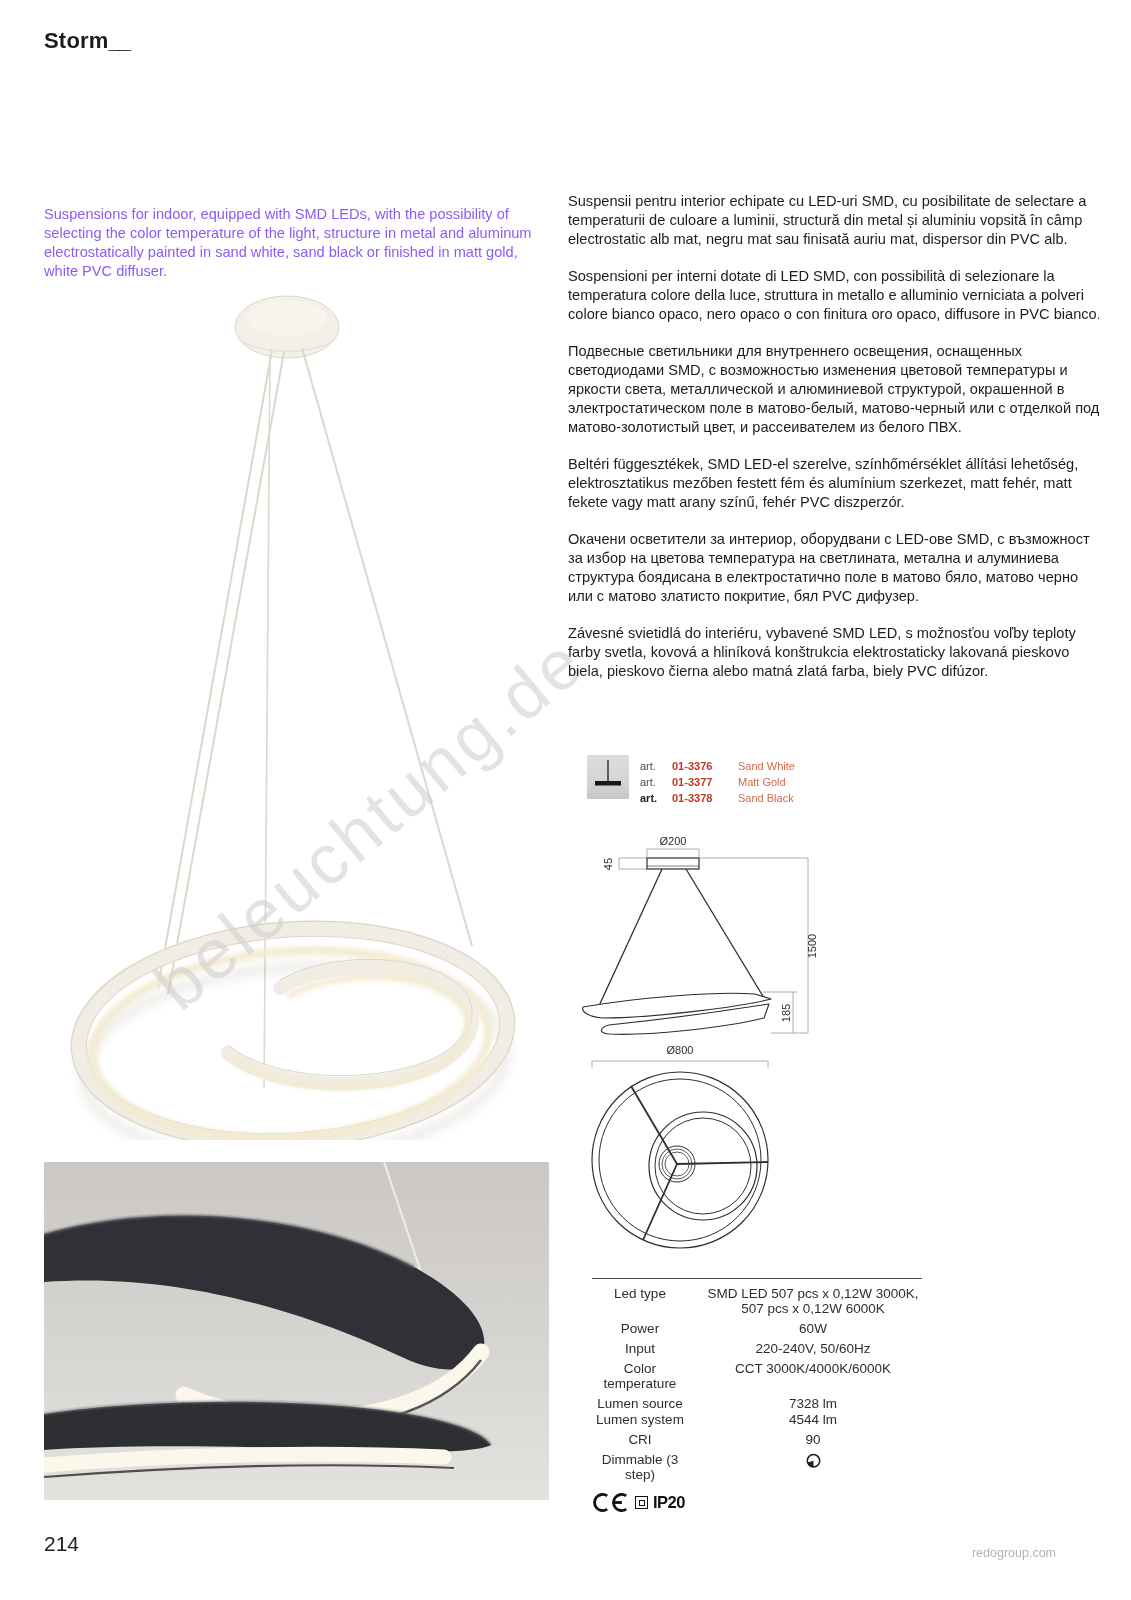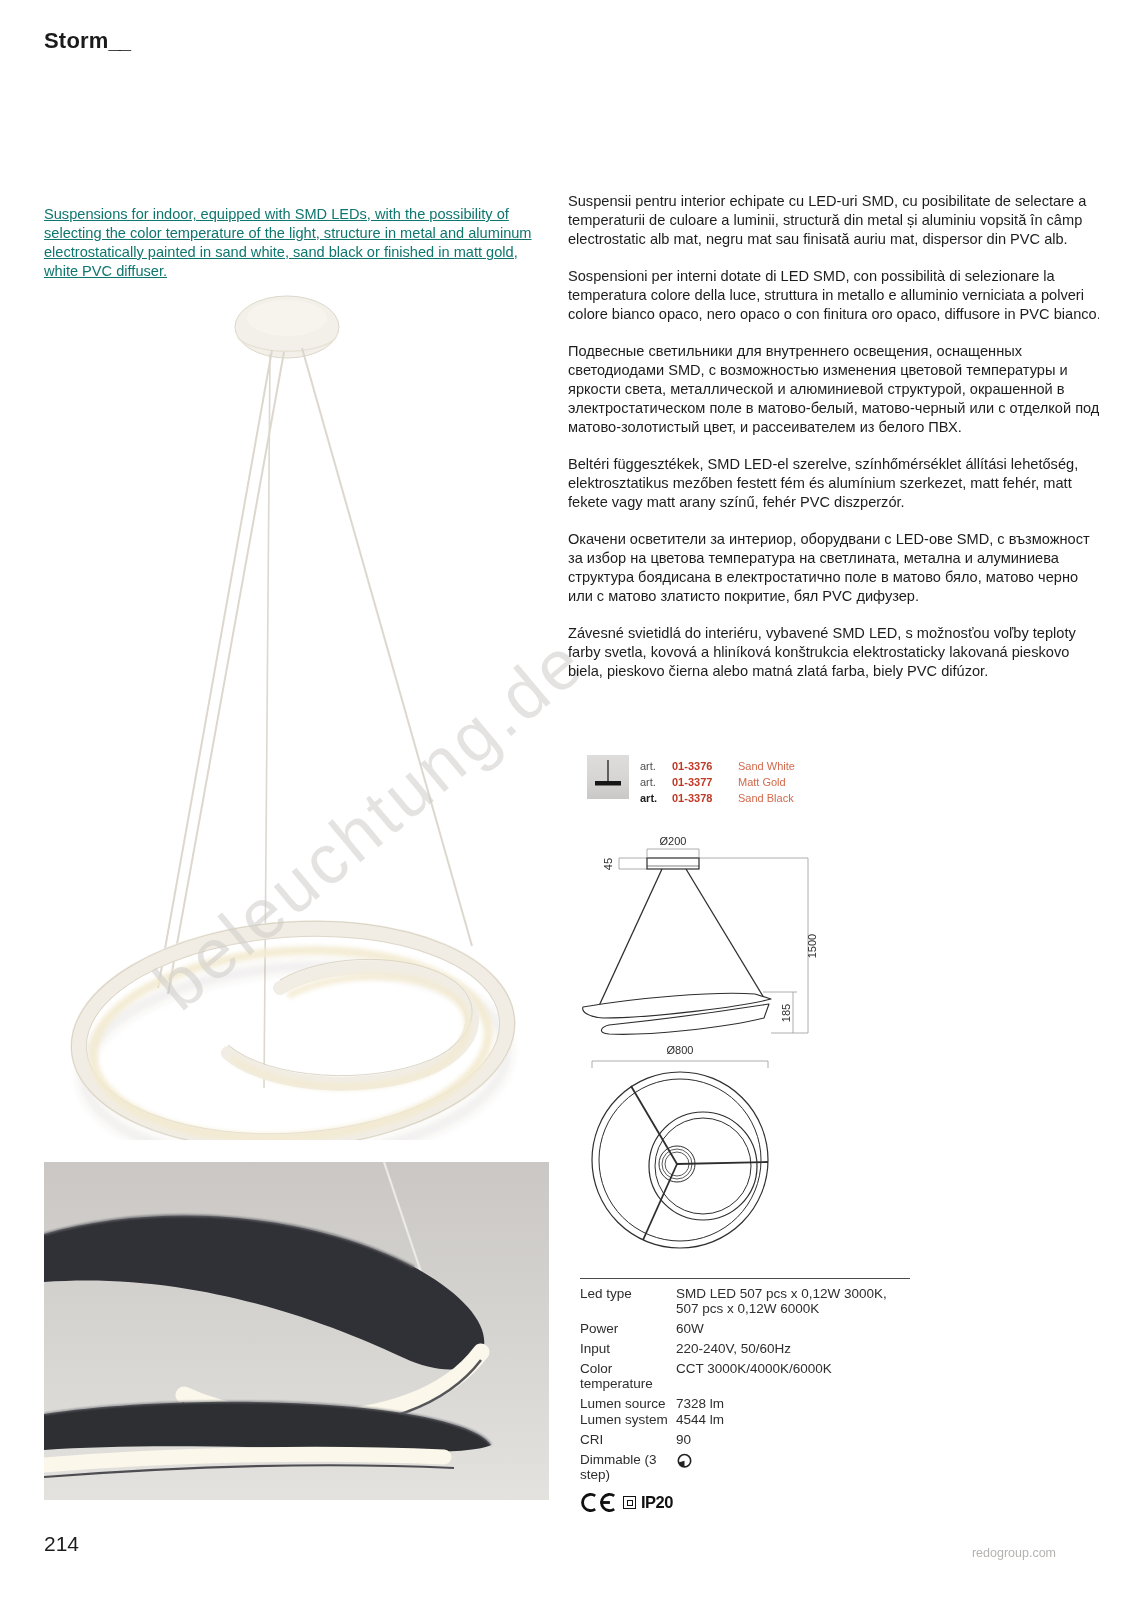--- a/index.html
+++ b/index.html
@@ -6,21 +6,21 @@
   .page{position:relative;width:1099px;height:1600px;background:#fff;overflow:hidden;
         font-family:"Liberation Sans",sans-serif;color:#1e1e1e;}
 
   
   .brand{position:absolute;left:44px;top:28px;font-size:22px;font-weight:700;letter-spacing:.2px;color:#1b1b1b;}
   .brand .suffix{letter-spacing:-2px;font-weight:700;}
   .info-title{position:absolute;left:40px;top:88px;font-size:64px;font-weight:300;color:#1b1b1b;letter-spacing:1px;}
   .info-title .suffix{letter-spacing:-4px;}
 
   
-  .desc-en{position:absolute;left:44px;top:205px;width:505px;font-size:14.6px;line-height:19px;color:#0f766e;text-decoration:underline;}
+  .desc-en{position:absolute;left:44px;top:205px;width:505px;font-size:14.6px;line-height:19px;color:#8b5cf6;}
   .desc-col{position:absolute;left:568px;top:192px;width:535px;font-size:14.6px;line-height:19px;color:#1d1d1d;z-index:6;}
   .desc-col p{margin:0 0 18px 0;}
 
   
   .watermark{position:absolute;left:165px;top:955px;z-index:3;font-size:70px;letter-spacing:4px;
              color:#cfcdca;opacity:.55;transform:rotate(-40deg);transform-origin:left center;
              white-space:nowrap;pointer-events:none;}
 
   .photo-white{position:absolute;left:40px;top:288px;z-index:1;}
   .photo-black{position:absolute;left:44px;top:1162px;z-index:1;}
@@ -33,21 +33,21 @@
   .art-row:last-child .art-prefix{color:#1d1d1d;font-weight:700;}
   .art-code{width:66px;font-weight:700;color:#bf3a26;}
   .art-finish{color:#d2694c;}
 
   .drawing{position:absolute;z-index:6;}
   .side-view{left:575px;top:828px;}
   .top-view{left:575px;top:1040px;}
   .dim-text{font-size:11px;fill:#2e2e2e;font-family:"Liberation Sans",sans-serif;}
 
   
-  .spec{position:absolute;left:566px;top:1278px;width:360px;z-index:6;font-size:13.5px;color:#2e2e2e;}
+  .spec{position:absolute;left:578px;top:1278px;width:360px;z-index:6;font-size:13.5px;color:#2e2e2e;text-align:center;}
   .spec-rule{margin-left:14px;width:330px;border-top:1.5px solid #4a4a4a;margin-bottom:7px;}
   .spec-row{display:flex;padding-left:14px;margin-bottom:5px;align-items:flex-start;}
   .spec-label{width:96px;flex:none;}
   .spec-value{flex:1;}
   .spec-row.tight{margin-bottom:1px;}
   .certs{display:flex;align-items:center;gap:5px;padding-left:14px;margin-top:10px;}
   .sq{width:13px;height:13px;border:1.6px solid #111;display:inline-flex;align-items:center;justify-content:center;box-sizing:border-box;}
   .sq2{width:6px;height:6px;border:1.4px solid #111;box-sizing:border-box;}
   .ip{font-weight:700;font-size:16.5px;letter-spacing:-.5px;color:#111;}
 

